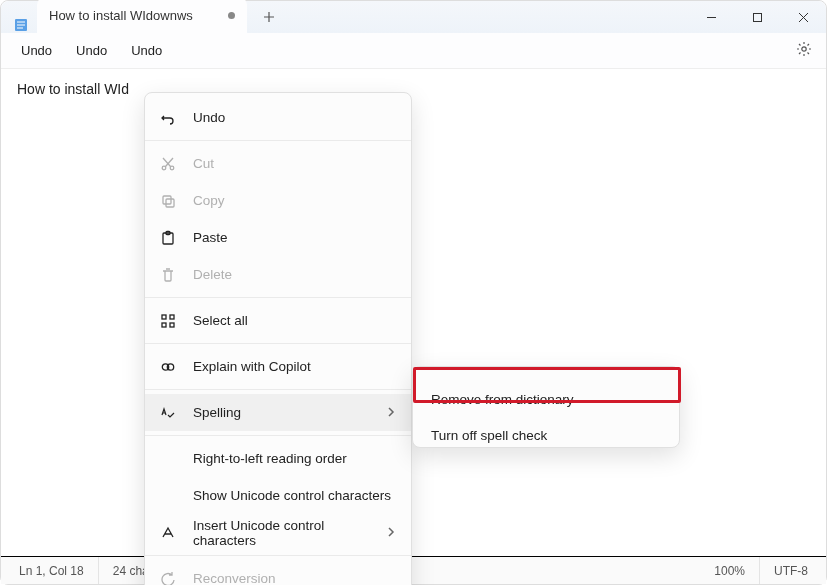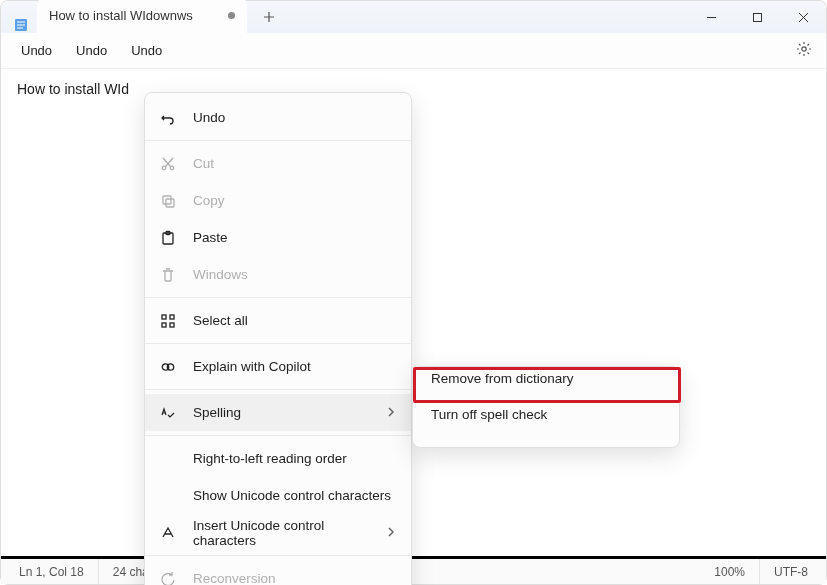--- a/index.html
+++ b/index.html
@@ -29,24 +29,24 @@
     .ctxitem.disabled { color: #b0b0b0; cursor: default; }
     .ctxitem.hover { background: #f0f0f0; }
     .ctxitem .ic { width: 18px; height: 18px; display: flex; align-items: center; justify-content: center; flex-shrink: 0; }
     .ctxitem .ic svg { width: 16px; height: 16px; stroke: currentColor; stroke-width: 1.3; fill: none; }
     .ctxitem .lbl { flex: 1; }
     .ctxitem .chev { width: 10px; }
     .ctxitem .chev svg { width: 8px; height: 10px; stroke: #666; stroke-width: 1.5; fill: none; }
     .ctxsep { height: 1px; background: #eaeaea; margin: 4px 0; }
     
     .submenu { position: absolute; left: 412px; top: 366px; width: 268px; background: #fcfcfc; border: 1px solid #e0e0e0; border-radius: 8px; box-shadow: 0 8px 24px rgba(0,0,0,0.12); padding: 4px 0; font-size: 13.5px; }
-    .subitem { display: flex; align-items: flex-start; height: 36px; padding: 0 18px; cursor: pointer; color: #222; }
+    .subitem { display: flex; align-items: flex-end; height: 36px; padding: 0 18px; cursor: pointer; color: #222; }
     .highlight { position: absolute; border: 3px solid #d11a2a; border-radius: 2px; pointer-events: none; }
     
-    .statusbar { display: flex; align-items: center; height: 28px; border-top: 3px solid #000000; background: #fafafa; font-size: 12px; color: #555; padding: 0 4px; justify-content: center; }
+    .statusbar { display: flex; align-items: center; height: 28px; border-top: 1px solid #000000; background: #fafafa; font-size: 12px; color: #555; padding: 0 4px; justify-content: center; }
     .statuscell { padding: 0 14px; border-right: 1px solid #e4e4e4; height: 100%; display: flex; align-items: center; }
     .statuscell:last-child { border-right: none; }
     .statusgap { flex: 1; }
   </style>
 </head>
 <body>
 
 <div class="window">
 
   <div class="titlebar">
@@ -148,21 +148,21 @@
         </svg>
       </span>
     <span class="lbl">Paste</span>
   </div>
   <div class="ctxitem disabled">
     <span class="ic">
         <svg viewBox="0 0 16 16">
           <path d="M3 4h10M5 4v9a1 1 0 0 0 1 1h4a1 1 0 0 0 1-1V4M6 2h4"></path>
         </svg>
       </span>
-    <span class="lbl">Windows</span>
+    <span class="lbl">Delete</span>
   </div>
   <div class="ctxsep"></div>
   <div class="ctxitem">
     <span class="ic">
         <svg viewBox="0 0 16 16">
           <rect x="2" y="2" width="4" height="4"></rect>
           <rect x="10" y="2" width="4" height="4"></rect>
           <rect x="2" y="10" width="4" height="4"></rect>
           <rect x="10" y="10" width="4" height="4"></rect>
         </svg>

